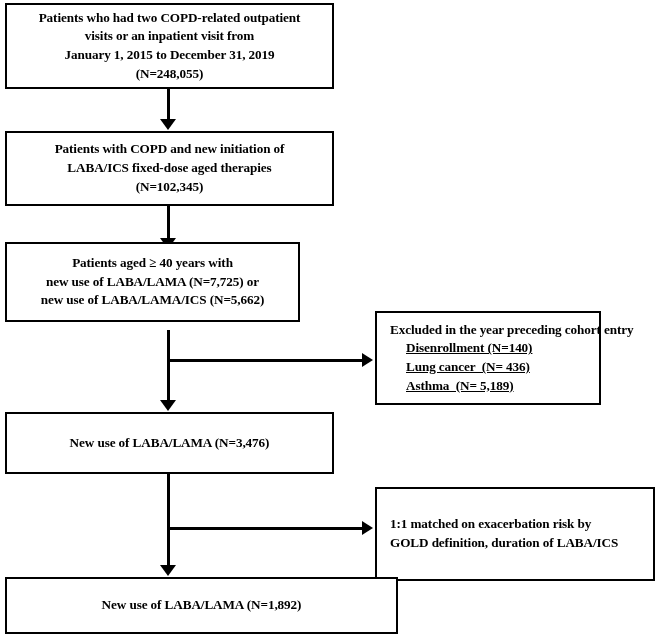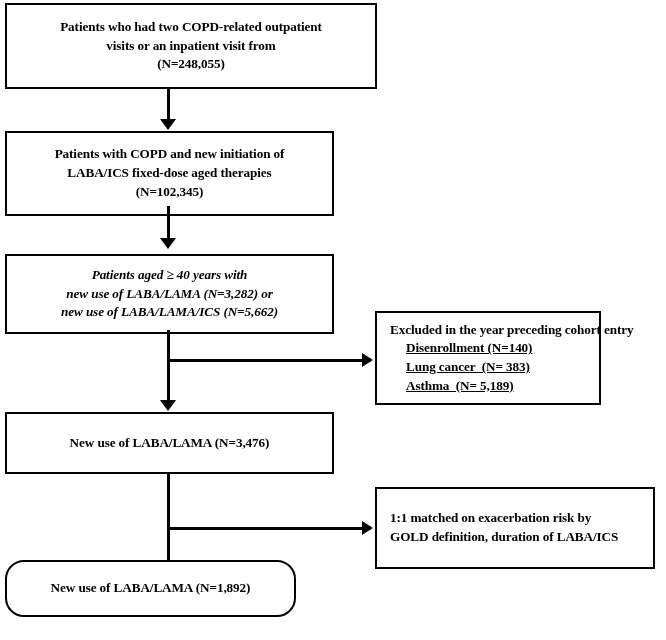--- a/index.html
+++ b/index.html
@@ -32,30 +32,30 @@
     font-weight: bold;
     font-size: 13.2px;
     line-height: 1.42;
     letter-spacing: -0.1px;
   }
   .node.center { align-items: center; text-align: center; }
   .node.left   { align-items: flex-start; text-align: left; }
   .node .line { display: block; white-space: pre; }
 
   
-  #box-screened  { left: 5px;  top: 3px;   width: 372px; height: 86px; }
-  #box-initiation{ left: 5px;  top: 131px; width: 329px; height: 85px; }
-  #box-aged40    { left: 5px;  top: 254px; width: 329px; height: 80px; font-style: italic; }
+  #box-screened  { left: 5px;  top: 3px;   width: 329px; height: 86px; }
+  #box-initiation{ left: 5px;  top: 131px; width: 329px; height: 75px; }
+  #box-aged40    { left: 5px;  top: 242px; width: 295px; height: 80px; }
   #box-newuse    { left: 5px;  top: 412px; width: 329px; height: 62px; }
-  #box-matched   { left: 5px;  top: 560px; width: 291px; height: 57px; border-radius: 19px; }
+  #box-matched   { left: 5px;  top: 577px; width: 393px; height: 57px; }
 
   
   #box-excluded  { left: 375px; top: 311px; width: 226px; height: 94px;
                    padding: 9px 0 9px 13px; }
-  #box-matching  { left: 375px; top: 487px; width: 280px; height: 82px;
+  #box-matching  { left: 375px; top: 487px; width: 280px; height: 94px;
                    padding: 9px 0 9px 13px; }
 
   .node.left .line.indent { padding-left: 16px; text-decoration: underline; }
 
   
   .vline {
     position: absolute;
     width: 3px;
     background: #000000;
   }
@@ -100,51 +100,52 @@
   #branch-match-arrow { left: 362px; top: 521px; }
 </style>
 </head>
 <body>
 
 <div id="flowchart">
 
   <div class="node center" id="box-screened">
     <span class="line">Patients who had two COPD-related outpatient</span>
     <span class="line">visits or an inpatient visit from</span>
+    <span class="line">January 1, 2015 to December 31, 2019</span>
     <span class="line">(N=248,055)</span>
   </div>
 
   <div class="vline" id="conn-1-2"></div>
   <div class="arrow-down" id="arrow-1-2"></div>
 
   <div class="node center" id="box-initiation">
     <span class="line">Patients with COPD and new initiation of</span>
     <span class="line">LABA/ICS fixed-dose aged therapies</span>
     <span class="line">(N=102,345)</span>
   </div>
 
   <div class="vline" id="conn-2-3"></div>
   <div class="arrow-down" id="arrow-2-3"></div>
 
   <div class="node center" id="box-aged40">
     <span class="line">Patients aged ≥ 40 years with</span>
-    <span class="line">new use of LABA/LAMA (N=3,282) or</span>
+    <span class="line">new use of LABA/LAMA (N=7,725) or</span>
     <span class="line">new use of LABA/LAMA/ICS (N=5,662)</span>
   </div>
 
   <div class="vline" id="conn-3-4"></div>
   <div class="arrow-down" id="arrow-3-4"></div>
 
   <div class="hline" id="branch-excl"></div>
   <div class="arrow-right" id="branch-excl-arrow"></div>
 
   <div class="node left" id="box-excluded">
     <span class="line">Excluded in the year preceding cohort entry</span>
     <span class="line indent">Disenrollment (N=140)</span>
-    <span class="line indent">Lung cancer  (N= 383)</span>
+    <span class="line indent">Lung cancer  (N= 436)</span>
     <span class="line indent">Asthma  (N= 5,189)</span>
   </div>
 
   <div class="node center" id="box-newuse">
     <span class="line">New use of LABA/LAMA (N=3,476)</span>
   </div>
 
   <div class="vline" id="conn-4-5"></div>
   <div class="arrow-down" id="arrow-4-5"></div>
 

